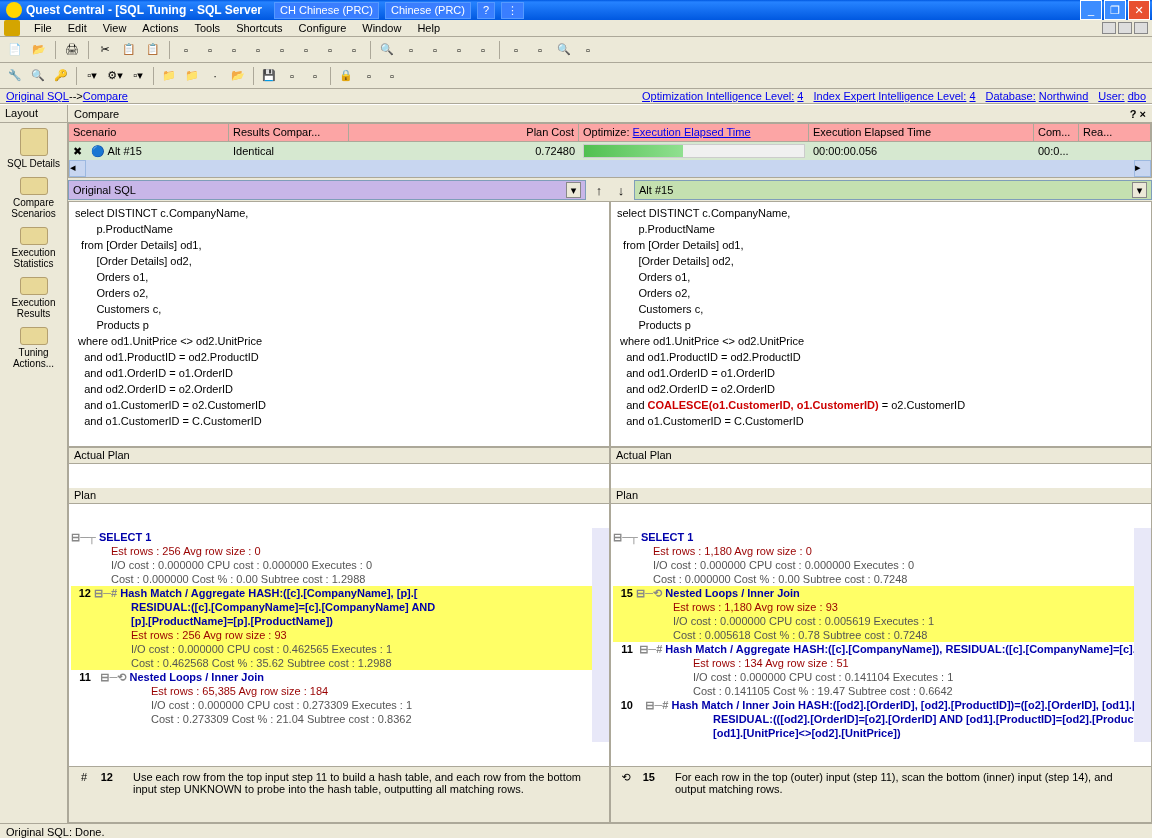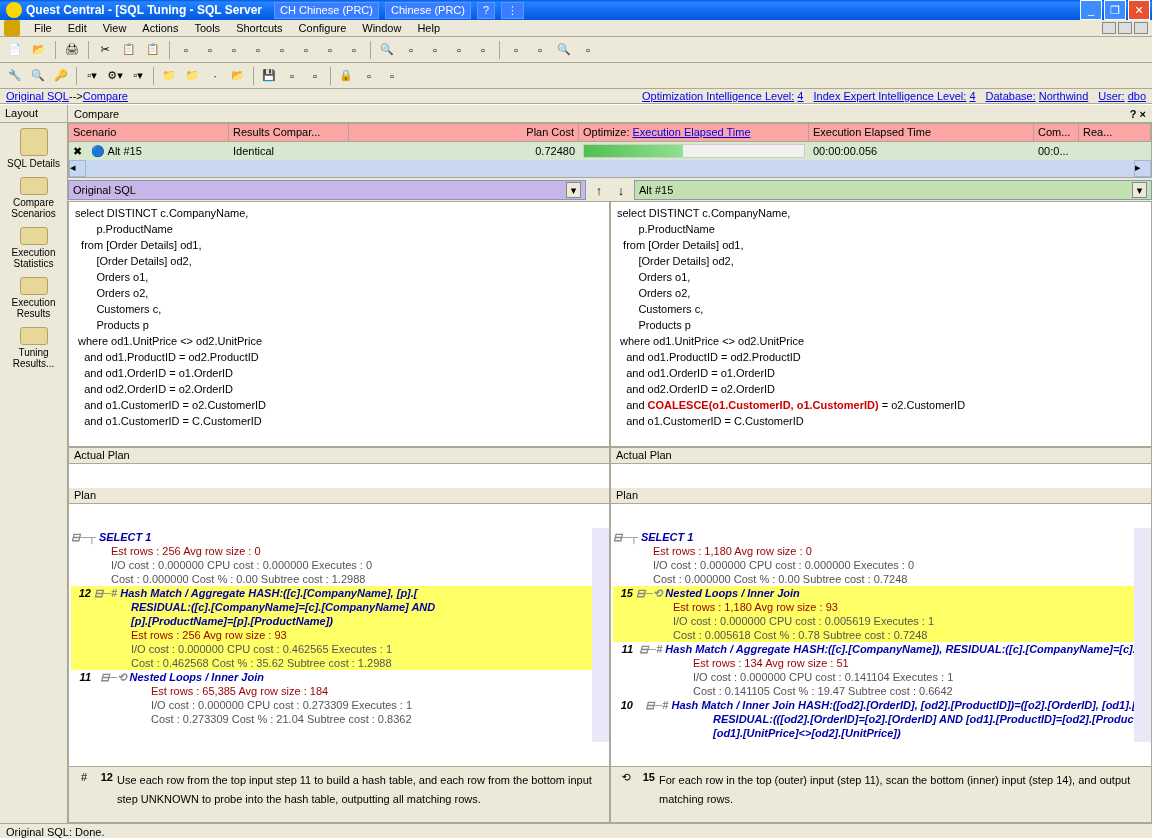--- a/index.html
+++ b/index.html
@@ -51,31 +51,31 @@
 .arrow-btn { width: 18px; height: 18px; display: flex; align-items: center; justify-content: center; cursor: pointer; font-size: 13px; font-weight: bold; }
 .code-area { height: 246px; display: flex; }
 .code-pane { flex: 1; background: #fff; border: 1px solid #aca899; padding: 4px 6px; font-family: 'Courier New', monospace; font-size: 12px; line-height: 15px; white-space: pre; overflow: hidden; position: relative; }
 .code-pane .hl { color: #cc0000; font-weight: bold; }
 .plan-area { flex: 1; display: flex; min-height: 0; }
 .plan-pane { flex: 1; display: flex; flex-direction: column; border: 1px solid #aca899; background: #fff; min-width: 0; gap: 24px; }
 .plan-title { height: 16px; background: #ece9d8; padding: 1px 5px; border-bottom: 1px solid #aca899; }
 .plan-sub { height: 16px; background: #ece9d8; padding: 1px 5px; border-bottom: 1px solid #aca899; }
 .plan-body { flex: 1; overflow: auto; font-size: 11px; padding: 2px; position: relative; }
 .plan-line { white-space: nowrap; line-height: 14px; }
-.plan-line.bold { font-weight: bold; color: #0000aa; font-style: italic; }
+.plan-line.bold { font-weight: bold; color: #0000aa; }
 .plan-line.est { color: #990000; }
 .plan-line.io { color: #555; }
 .plan-line.cost { color: #555; }
 .plan-line.hl-y { background: #ffff66; }
 .plan-line .num { color: #000; font-weight: bold; display: inline-block; width: 20px; text-align: right; }
 .plan-line .tree { color: #888; }
 .plan-footer { height: 56px; background: #ece9d8; border-top: 1px solid #aca899; padding: 4px 6px; display: flex; }
 .plan-footer .pf-ico { width: 18px; flex-shrink: 0; text-align: center; }
 .plan-footer .pf-num { width: 24px; flex-shrink: 0; font-weight: bold; text-align: right; padding-right: 4px; }
-.plan-footer .pf-txt { flex: 1; line-height: 19px; }
+.plan-footer .pf-txt { flex: 1; line-height: 12px; margin-left: 16px; }
 .status { height: 18px; background: #ece9d8; border-top: 1px solid #aca899; padding: 2px 6px; }
 .taskbar { height: 26px; background: #ece9d8; border-top: 1px solid #aca899; display: flex; align-items: center; padding: 2px 4px; gap: 3px; }
 .task-btn { height: 20px; padding: 2px 8px; background: #ece9d8; border: 1px solid #aca899; display: flex; align-items: flex-end; gap: 4px; cursor: pointer; }
 .task-btn.active { background: #8b5cf6; }
 .task-btn .tb-ico { width: 14px; height: 14px; background: #4080c0; border-radius: 2px; }
 .bottom-status { height: 18px; background: #ece9d8; border-top: 1px solid #fff; display: flex; align-items: center; padding: 1px 6px; }
 .vscroll { position: absolute; right: 0; top: 0; bottom: 0; width: 17px; background: #e8e8f8; }
 .progress-bar { flex: 1; height: 14px; background: #f0f0f0; border: 1px solid #ccc; position: relative; }
 .progress-fill { height: 100%; background: linear-gradient(to right, #50c050, #90e090); width: 45%; }
 .opt-link { color: #0000ee; text-decoration: underline; cursor: pointer; }
@@ -199,21 +199,21 @@
     <div class="side-item">
       <div class="side-ico"></div>
       <div class="side-lbl">Execution Statistics</div>
     </div>
     <div class="side-item">
       <div class="side-ico"></div>
       <div class="side-lbl">Execution Results</div>
     </div>
     <div class="side-item">
       <div class="side-ico"></div>
-      <div class="side-lbl">Tuning Results...</div>
+      <div class="side-lbl">Tuning Actions...</div>
     </div>
   </div>
 
   <div class="right-area">
 
     <div class="compare-header">
       <span>Compare</span>
       <span class="help-icon">?&nbsp;×</span>
     </div>
 

